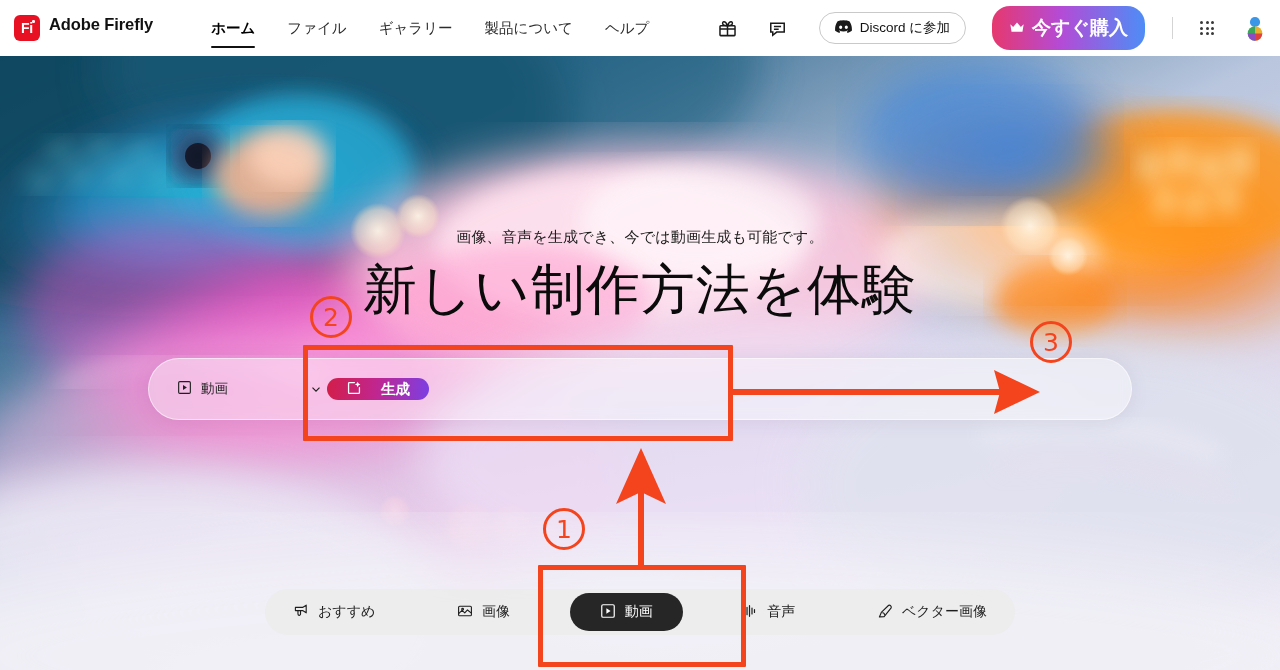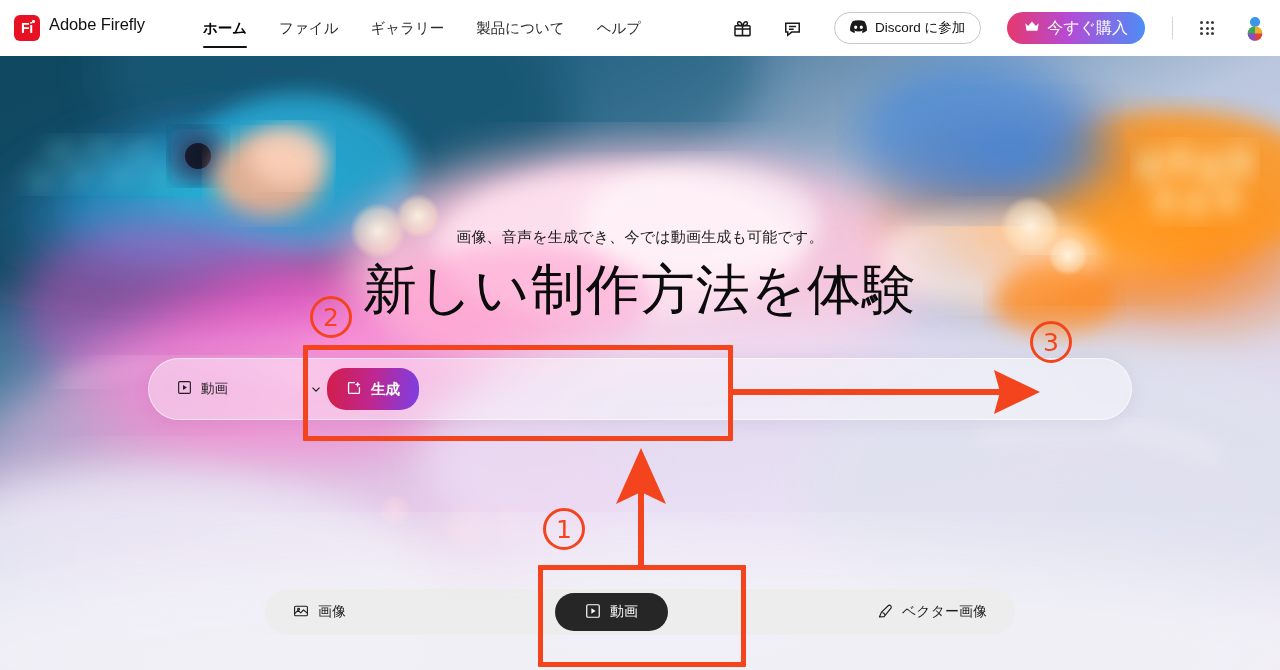--- a/index.html
+++ b/index.html
@@ -19,21 +19,21 @@
   .brand-logo {
     width: 26px; height: 26px; border-radius: 6px; background: #E81123;
     display: flex; align-items: center; justify-content: center;
     color: #fff; font-size: 14px; font-weight: 700; letter-spacing: -0.3px;
     position: relative;
   }
   .brand-logo::after {
     content: ""; position: absolute; top: 5px; right: 5.5px;
     width: 2.5px; height: 2.5px; background: #fff; border-radius: 50%;
   }
-  .brand-name { font-size: 16.5px; font-weight: 400; color: #111; letter-spacing: -0.1px; }
+  .brand-name { font-size: 16.5px; font-weight: 700; color: #111; letter-spacing: -0.1px; }
 
   .nav { display: flex; align-items: center; margin-left: 42px; height: 56px; }
   .nav-item {
     position: relative; height: 56px; display: flex; align-items: center;
     padding: 0 16px; font-size: 14.5px; color: #2c2c2c; cursor: pointer; white-space: nowrap;
   }
   .nav-item.active { font-weight: 700; color: #000; }
   .nav-item.active::after {
     content: ""; position: absolute; left: 16px; right: 16px; bottom: 8px;
     height: 2.5px; background: #111; border-radius: 2px;
@@ -45,22 +45,22 @@
   .hicon {
     width: 34px; height: 34px; display: flex; align-items: center; justify-content: center;
     cursor: pointer; color: #1a1a1a;
   }
   .discord-btn {
     display: flex; align-items: center; gap: 8px; height: 32px; padding: 0 15px;
     border: 1px solid #c9c9c9; border-radius: 18px; background: #fff;
     font-size: 13.5px; color: #111; cursor: pointer; margin-left: 8px; white-space: nowrap;
   }
   .buy-btn {
-    display: flex; align-items: center; gap: 7px; height: 32px; padding: 0 17px;
-    border-radius: 18px; color: #fff; font-size: 16px; font-weight: 400;
+    display: flex; align-items: center; gap: 7px; height: 44px; padding: 0 17px;
+    border-radius: 18px; color: #fff; font-size: 19px; font-weight: 700;
     cursor: pointer; margin-left: 10px; white-space: nowrap;
     background: linear-gradient(90deg, #E6386E 0%, #B44BD6 45%, #4D8DF6 100%);
   }
   .hdivider { width: 1px; height: 22px; background: #d4d4d4; margin: 0 11px; }
   .grid-icon { display: grid; grid-template-columns: repeat(3, 3px); gap: 2.5px; cursor: pointer; }
   .grid-icon i { width: 3px; height: 3px; background: #3a3a3a; border-radius: 50%; display:block; }
   .avatar { width: 26px; height: 26px; margin-left: 12px; cursor: pointer; }
 
   
   .hero {
@@ -93,21 +93,21 @@
     display: flex; align-items: center; gap: 9px; margin-left: 28px; cursor: pointer;
     font-size: 13.5px; color: #1f1f1f; min-width: 150px;
   }
   .mode-chevron { margin-left: auto; margin-right: 4px; display: flex; }
   .prompt-input {
     flex: 1; margin-left: 18px; font-size: 25px; font-weight: 700; color: #0a0a0a;
     letter-spacing: 0.5px; background: transparent; border: none; outline: none;
     font-family: inherit;
   }
   .gen-btn {
-    display: flex; align-items: center; gap: 9px; height: 42px; padding: 0 19px;
+    display: flex; align-items: center; gap: 19px; height: 22px; padding: 0 19px;
     margin-right: 12px; border-radius: 19px; cursor: pointer;
     color: #fff; font-size: 14.5px; font-weight: 700; white-space: nowrap;
     background: linear-gradient(95deg, #D21E49 0%, #C0268E 48%, #7B3FE4 100%);
   }
 
   
   .tabbar {
     position: absolute; top: 533px; left: 265px; width: 750px; height: 46px;
     background: rgba(236,236,236,0.95); border-radius: 23px;
     display: flex; align-items: center; justify-content: space-between;
@@ -367,20 +367,29 @@
           <svg width="16" height="16" viewBox="0 0 20 20" fill="none" stroke="#ffffff" stroke-width="1.6" stroke-linecap="round">
             <path d="M10.5 3.2H4.3a1.1 1.1 0 00-1.1 1.1v11.4a1.1 1.1 0 001.1 1.1h11.4a1.1 1.1 0 001.1-1.1V9.6"></path>
             <path d="M14.6 2.2l1.1 2.3 2.3 1.1-2.3 1.1-1.1 2.3-1.1-2.3-2.3-1.1 2.3-1.1z" fill="#ffffff" stroke="none"></path>
           </svg>
         </span>
         <span>生成</span>
       </div>
     </div>
 
     <div class="tabbar">
+      <div class="tab">
+        <span>
+          <svg width="16" height="16" viewBox="0 0 20 20" fill="none" stroke="#1d1d1d" stroke-width="1.4" stroke-linejoin="round">
+            <path d="M3 5.5h9l4.5-2.8v9.6L12 9.5H3z"></path>
+            <path d="M6.2 9.5v4.3a1.6 1.6 0 003.2 0V9.5"></path>
+          </svg>
+        </span>
+        <span>おすすめ</span>
+      </div>
 
       <div class="tab">
         <span>
           <svg width="16" height="16" viewBox="0 0 20 20" fill="none" stroke="#1d1d1d" stroke-width="1.4" stroke-linejoin="round">
             <rect x="2" y="4" width="16" height="12" rx="1.4"></rect>
             <path d="M2 13.2l4.3-4 3.4 3.1 3.4-3.6L18 12.6"></path>
             <circle cx="7" cy="7.8" r="1.1"></circle>
           </svg>
         </span>
         <span>画像</span>
@@ -389,20 +398,28 @@
       <div class="tab active">
         <span>
           <svg width="16" height="16" viewBox="0 0 20 20" fill="none" stroke="#ffffff" stroke-width="1.5">
             <rect x="2.2" y="2.2" width="15.6" height="15.6" rx="1.6"></rect>
             <path d="M8 6.6l5.2 3.4L8 13.4z" fill="#ffffff" stroke="none"></path>
           </svg>
         </span>
         <span>動画</span>
       </div>
 
+      <div class="tab">
+        <span>
+          <svg width="16" height="16" viewBox="0 0 20 20" stroke="#1d1d1d" stroke-width="1.5" stroke-linecap="round">
+            <path d="M3.2 8.6v2.8M6.3 5.4v9.2M9.4 3.4v13.2M12.5 6.4v7.2M15.6 8.2v3.6"></path>
+          </svg>
+        </span>
+        <span>音声</span>
+      </div>
 
       <div class="tab">
         <span>
           <svg width="16" height="16" viewBox="0 0 20 20" fill="none" stroke="#1d1d1d" stroke-width="1.4" stroke-linejoin="round">
             <path d="M14.6 2.8a2.6 2.6 0 013.1 3.4L8.9 17 3 17.4l2.4-5.6z"></path>
             <path d="M6.6 12.4a2 2 0 012.6 2.6"></path>
           </svg>
         </span>
         <span>ベクター画像</span>
       </div>

